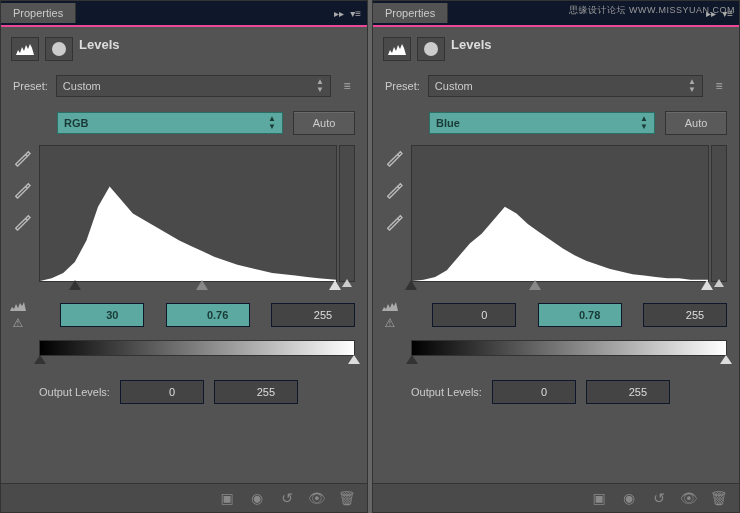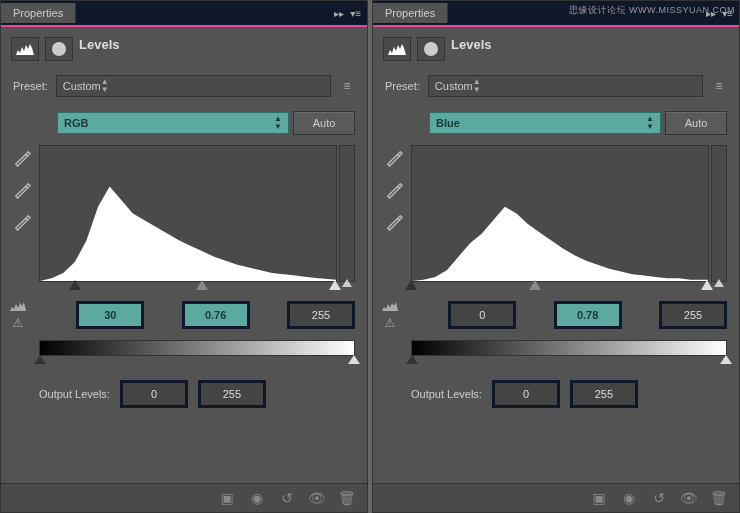--- a/index.html
+++ b/index.html
@@ -80,40 +80,40 @@
     padding: 4px 12px 10px;
   }
   .dropdown {
     flex: 1;
     background: #4a4a4a;
     border: 1px solid #333;
     height: 20px;
     display: flex;
     align-items: center;
     padding: 0 6px;
-    justify-content: flex-start;
+    justify-content: space-between;
   }
   .dropdown .arrows {
     font-size: 8px;
     line-height: 8px;
     color: #aaa;
   }
   .menu-icon-small {
     width: 16px;
     height: 16px;
     display: flex;
     align-items: center;
     justify-content: center;
     font-size: 12px;
     color: #aaa;
   }
   .channel-row {
     display: flex;
     align-items: center;
-    gap: 4px;
+    gap: 10px;
     padding: 4px 12px 10px 56px;
   }
   .channel-dd {
     flex: 1;
     background: #5ba9a0;
     border: 1px solid #2a6e66;
     height: 20px;
     display: flex;
     align-items: center;
     padding: 0 6px;
@@ -208,25 +208,26 @@
     gap:2px;
     width:22px;
     margin-left:-32px;
     margin-right:10px;
     align-items:center;
   }
   .num-field {
     width: 62px;
     height: 22px;
     background: #444;
-    border: 3px solid #0f172a;
+    border: 1px solid #0f172a;
     display: flex;
     align-items: center;
     justify-content: center;
     color: #ddd;
+    padding-left: 20px;
   }
   .num-field.hl {
     background: #5ba9a0;
     color: #1a3a37;
     font-weight: bold;
   }
   .gradient-bar {
     margin: 6px 12px 6px 38px;
     height: 14px;
     background: linear-gradient(to right, #000, #fff);

